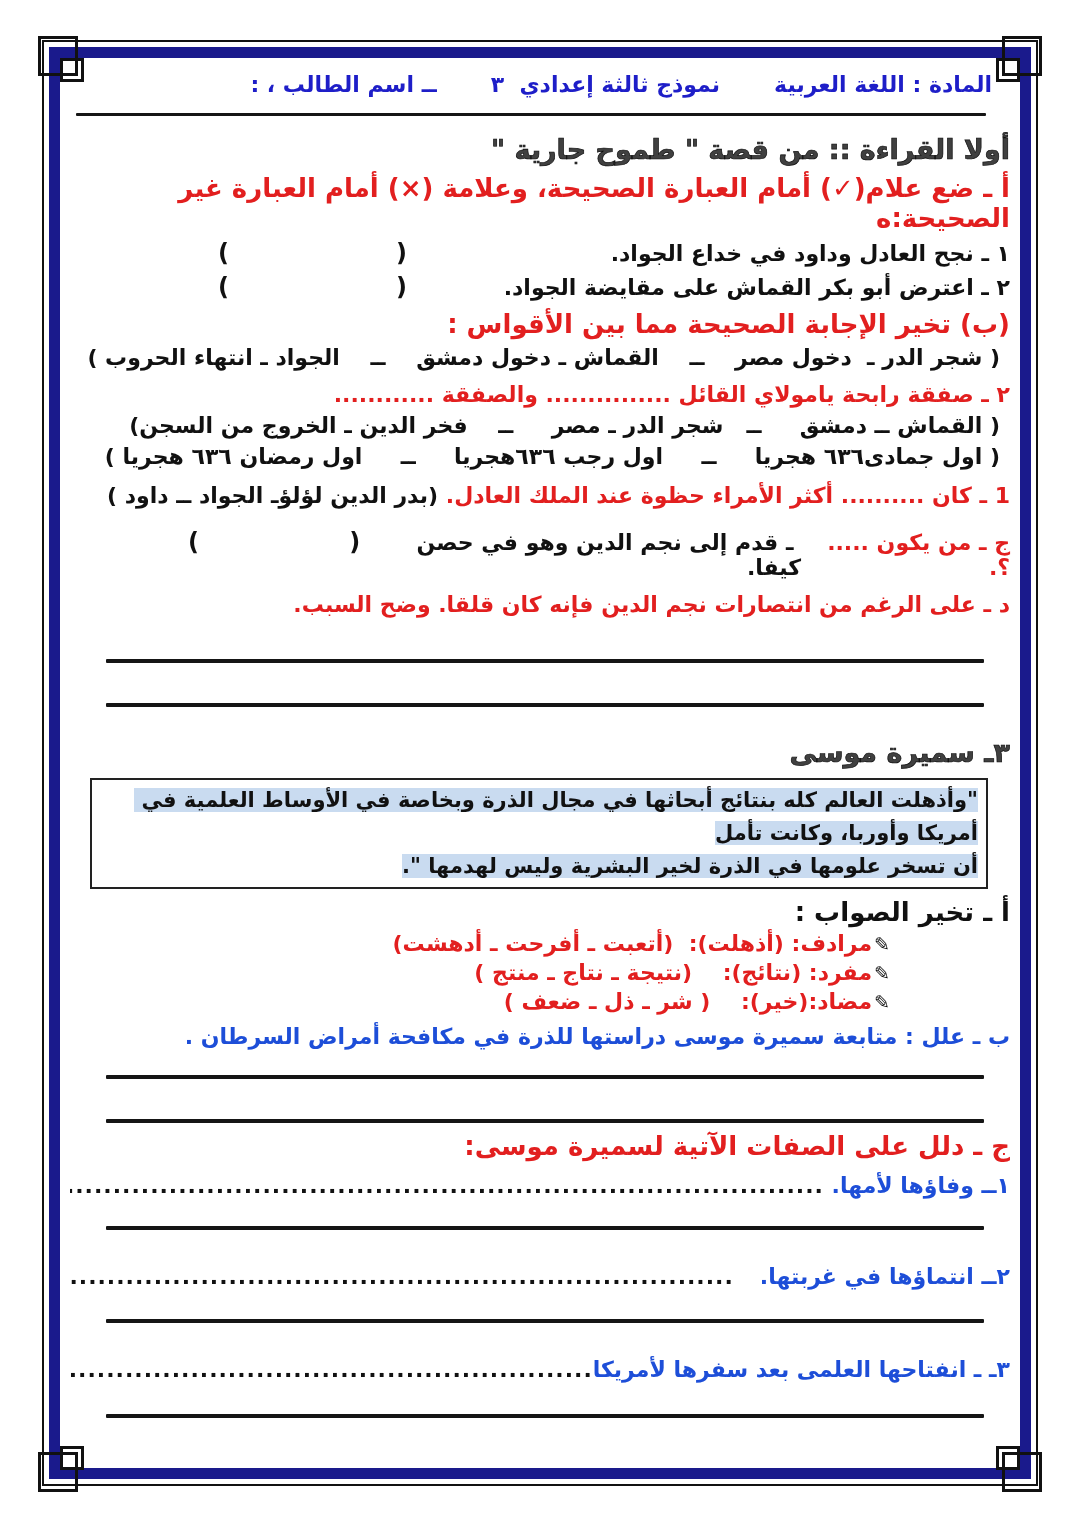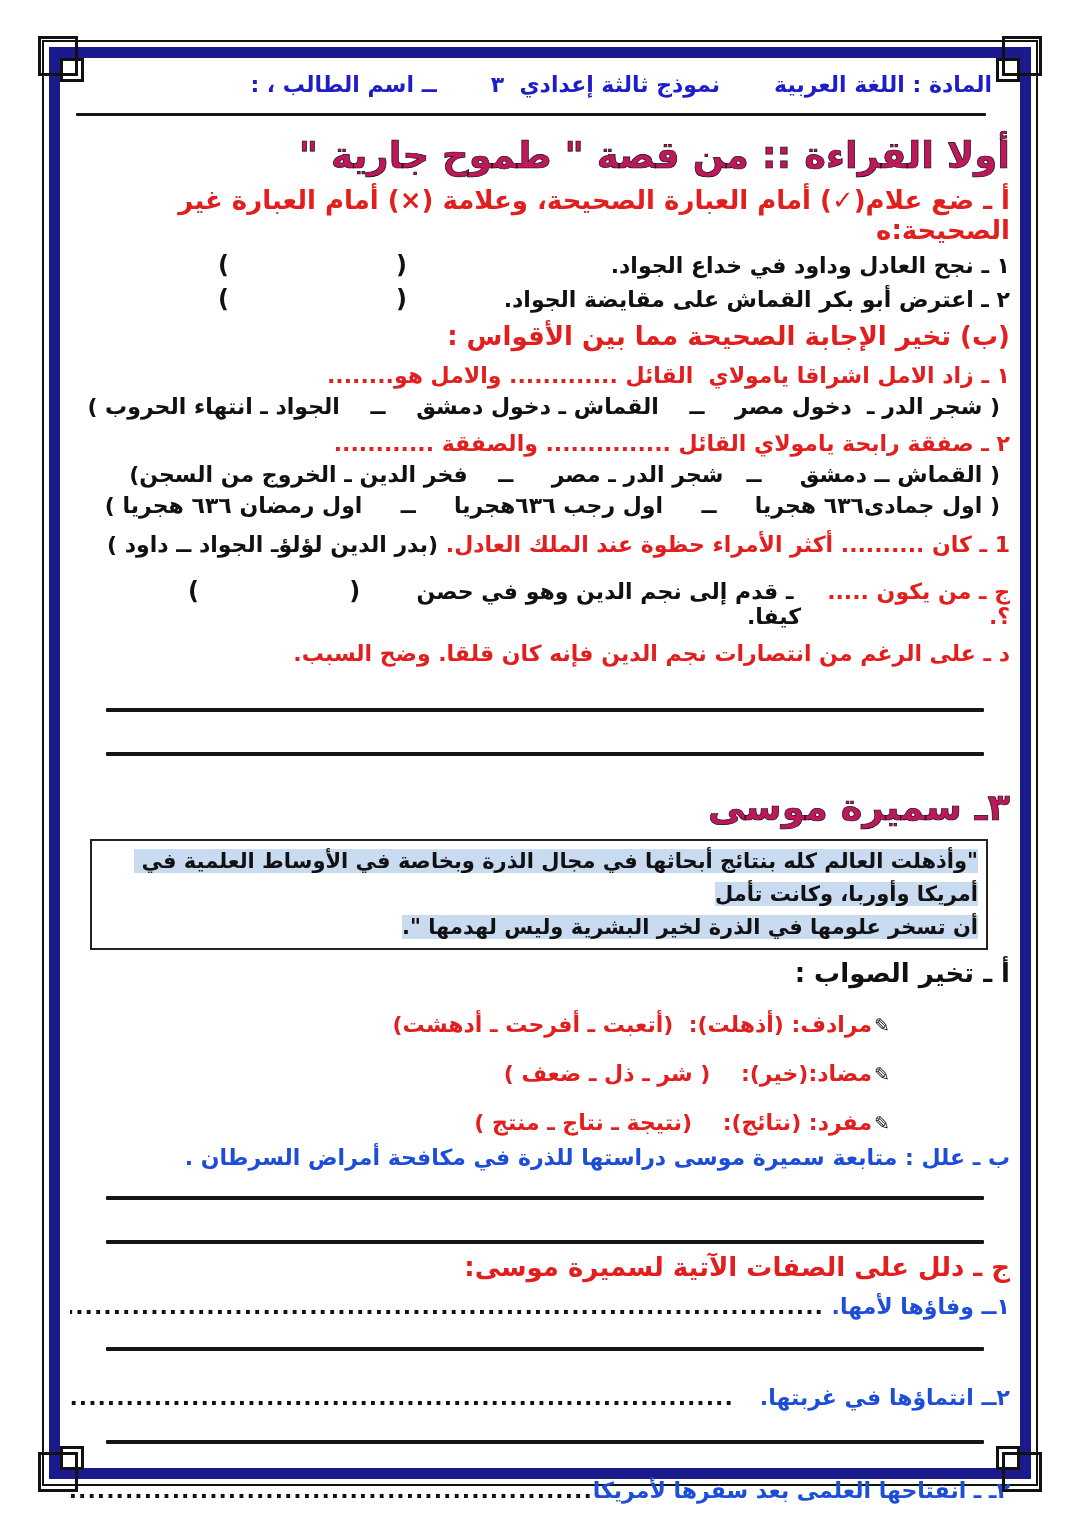--- a/index.html
+++ b/index.html
@@ -23,33 +23,33 @@
   .pre{white-space:pre-wrap;}
   .red{color:#e21f1f;}
   .blue{color:#1d4ed8;}
   .black{color:#111;}
 
   .header{display:flex;gap:54px;font-size:22px;color:#1e1ec8;padding:6px 18px 0 0;}
   .rule{height:4px;background:#151515;border-radius:1px;}
   .rule-header{margin:16px 24px 0 6px;height:3px;}
   .rule-answer{margin:0 26px 0 36px;}
 
-  .sec-title{font-size:37px;color:#be185d;letter-spacing:0;-webkit-text-stroke:0.7px #0c0c0c;}
+  .sec-title{font-size:27px;color:#404040;letter-spacing:0;-webkit-text-stroke:0.7px #0c0c0c;}
   .s1-title{margin:18px 0 0 0;}
   .instr{font-size:26px;margin-top:8px;}
   .tf-row{font-size:22px;margin-top:6px;}
   .tf-parens{margin-inline-start:auto;margin-inline-end:148px;white-space:pre;font-size:24px;}
   .q{font-size:22px;margin-top:12px;}
   .choices{font-size:22px;color:#111;margin-top:6px;padding-right:10px;}
   .c-parens{margin-inline-start:auto;margin-inline-end:118px;white-space:pre;font-size:24px;}
 
   .s3-title{margin:30px 0 0 0;}
   .passage-box{margin:10px 22px 0 20px;border:2px solid #222;background:#fff;padding:4px 8px;font-size:21px;line-height:33px;text-align:right;}
   .hl{background:#c9dbf0;}
-  .vocab{font-size:22px;margin-top:24px;padding-right:120px;}
+  .vocab{font-size:22px;margin-top:4px;padding-right:120px;}
   .pen{font-size:19px;margin-left:2px;color:#111;}
   .dotted-row{font-size:22px;margin-top:12px;display:flex;align-items:baseline;}
   .dots{flex:1 1 0;overflow:hidden;white-space:nowrap;color:#111;letter-spacing:1px;}
   .gap-dots{padding-inline-start:26px;}
 
   .mt4{} .mt8{margin-top:8px;} .mt10{margin-top:10px;} .mt14{margin-top:14px;}
   .mt20{margin-top:20px;} .mt40{margin-top:40px;}
 </style>
 </head>
 <body>
@@ -82,21 +82,20 @@
     <span class="black pre">١ ـ نجح العادل وداود في خداع الجواد.</span>
     <span class="black tf-parens">(                    )</span>
   </div>
   <div class="row tf-row">
     <span class="black pre">٢ ـ اعترض أبو بكر القماش على مقايضة الجواد.</span>
     <span class="black tf-parens">(                    )</span>
   </div>
 
   <div class="instr red pre mt4">(ب) تخير الإجابة الصحيحة مما بين الأقواس :</div>
 
-  <div class="q red pre">١ ـ زاد الامل اشراقا يامولاي  القائل ............. والامل هو........</div>
   <div class="choices pre">( شجر الدر ـ  دخول مصر    ــ    القماش ـ دخول دمشق    ــ    الجواد ـ انتهاء الحروب )</div>
 
   <div class="q red pre">٢ ـ صفقة رابحة يامولاي القائل ............... والصفقة ............</div>
   <div class="choices pre">( القماش ــ دمشق     ــ   شجر الدر ـ مصر     ــ    فخر الدين ـ الخروج من السجن)</div>
 
   <div class="choices pre">( اول جمادى٦٣٦ هجريا     ــ     اول رجب ٦٣٦هجريا     ــ     اول رمضان ٦٣٦ هجريا )</div>
 
   <div class="q mt14">
     <span class="red pre">1 ـ كان .......... أكثر الأمراء حظوة عند الملك العادل.</span>
     <span class="black pre">(بدر الدين لؤلؤـ الجواد ــ داود )</span>
@@ -119,24 +118,24 @@
     <span class="hl pre">"وأذهلت العالم كله بنتائج أبحاثها في مجال الذرة وبخاصة في الأوساط العلمية في أمريكا وأوربا، وكانت تأمل</span><br>
     <span class="hl pre">أن تسخر علومها في الذرة لخير البشرية وليس لهدمها ".</span>
   </div>
 
   <div class="instr black pre">أ ـ تخير الصواب :</div>
 
   <div class="vocab red">
     <span class="pen">✎</span><span class="pre">مرادف: (أذهلت):  (أتعبت ـ أفرحت ـ أدهشت)</span>
   </div>
   <div class="vocab red">
-    <span class="pen">✎</span><span class="pre">مضاد:(خير):    ( شر ـ ذل ـ ضعف )</span>
+    <span class="pen">✎</span><span class="pre">مفرد: (نتائج):    (نتيجة ـ نتاج ـ منتج )</span>
   </div>
   <div class="vocab red">
-    <span class="pen">✎</span><span class="pre">مفرد: (نتائج):    (نتيجة ـ نتاج ـ منتج )</span>
+    <span class="pen">✎</span><span class="pre">مضاد:(خير):    ( شر ـ ذل ـ ضعف )</span>
   </div>
 
   <div class="q blue pre mt10">ب ـ علل : متابعة سميرة موسى دراستها للذرة في مكافحة أمراض السرطان .</div>
 
   <div class="rule rule-answer" style="margin-top:26px;"></div>
   <div class="rule rule-answer" style="margin-top:40px;"></div>
 
   <div class="instr red pre mt8">ج ـ دلل على الصفات الآتية لسميرة موسى:</div>
 
   <div class="dotted-row">

